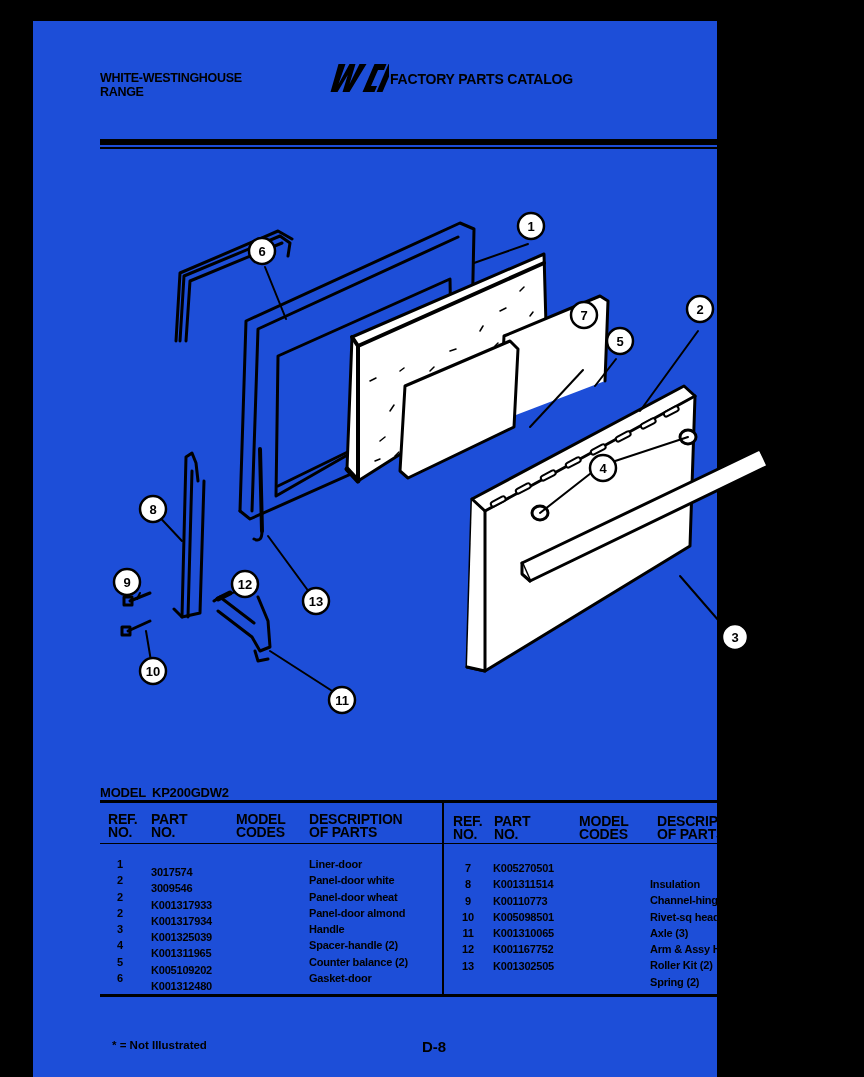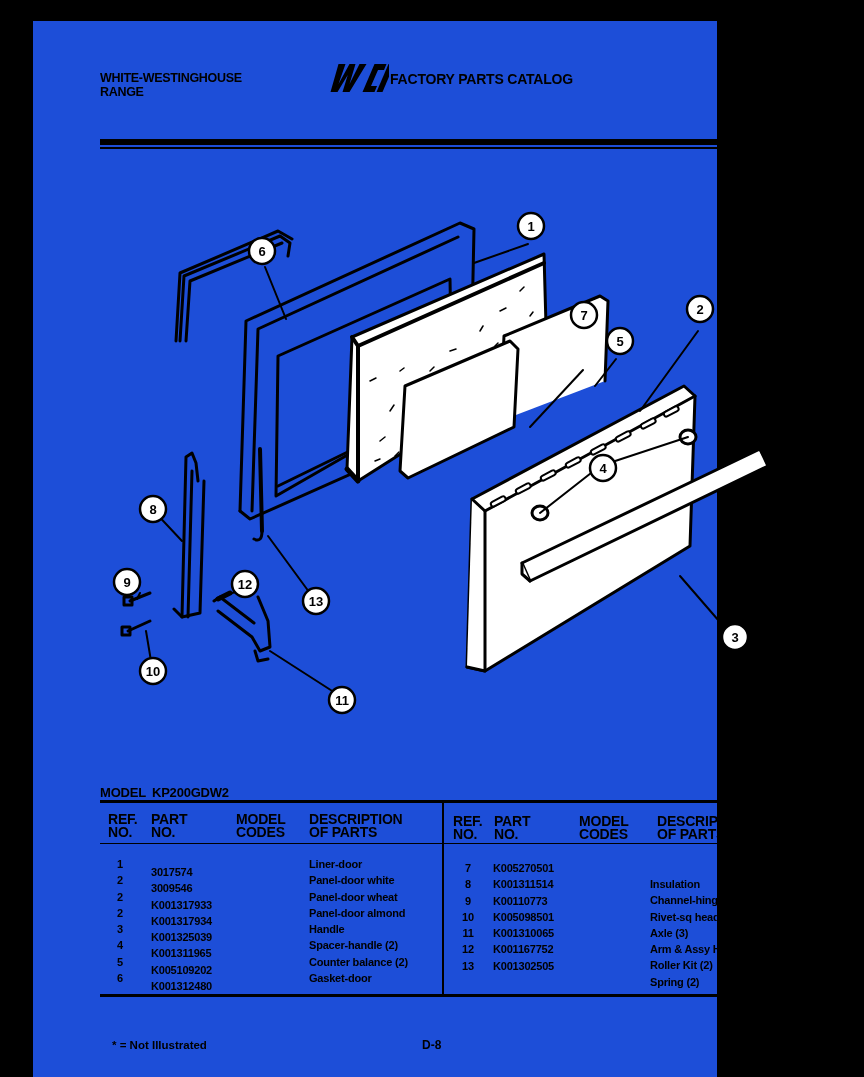--- a/index.html
+++ b/index.html
@@ -305,15 +305,15 @@
       <div>Channel-hinge (2)</div>
       <div>Rivet-sq head (5)</div>
       <div>Axle (3)</div>
       <div>Arm &amp; Assy Hinge (2)</div>
       <div>Roller Kit (2)</div>
       <div>Spring (2)</div>
     </div>
   </div>
 
   <div class="abs foot" style="left:67px;top:1018px;margin-left:12px;">* = Not Illustrated</div>
-  <div class="abs foot" style="left:389px;top:1017px;font-size:12px;">D-8</div>
+  <div class="abs foot" style="left:389px;top:1017px;font-size:15px;">D-8</div>
   <div class="abs foot" style="left:715px;top:1020px;">4/89</div>
 </div>
 
 </body></html>

